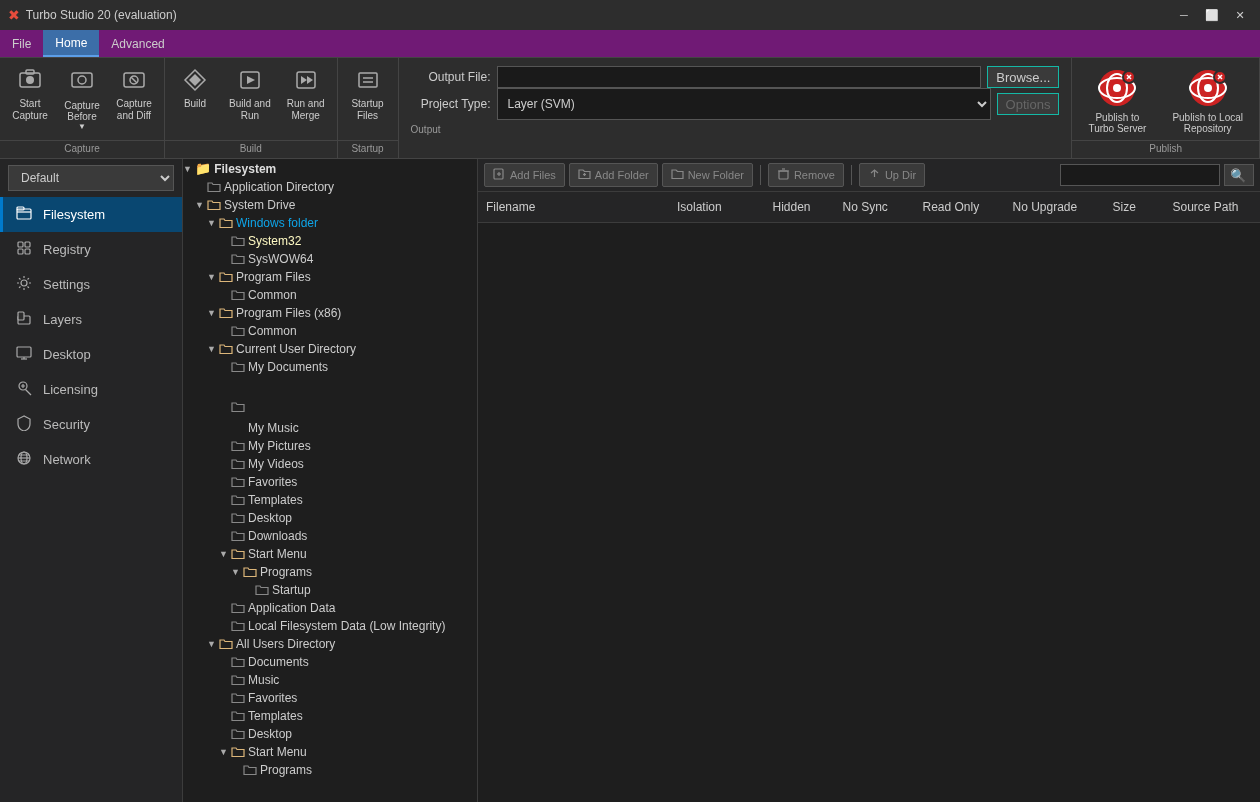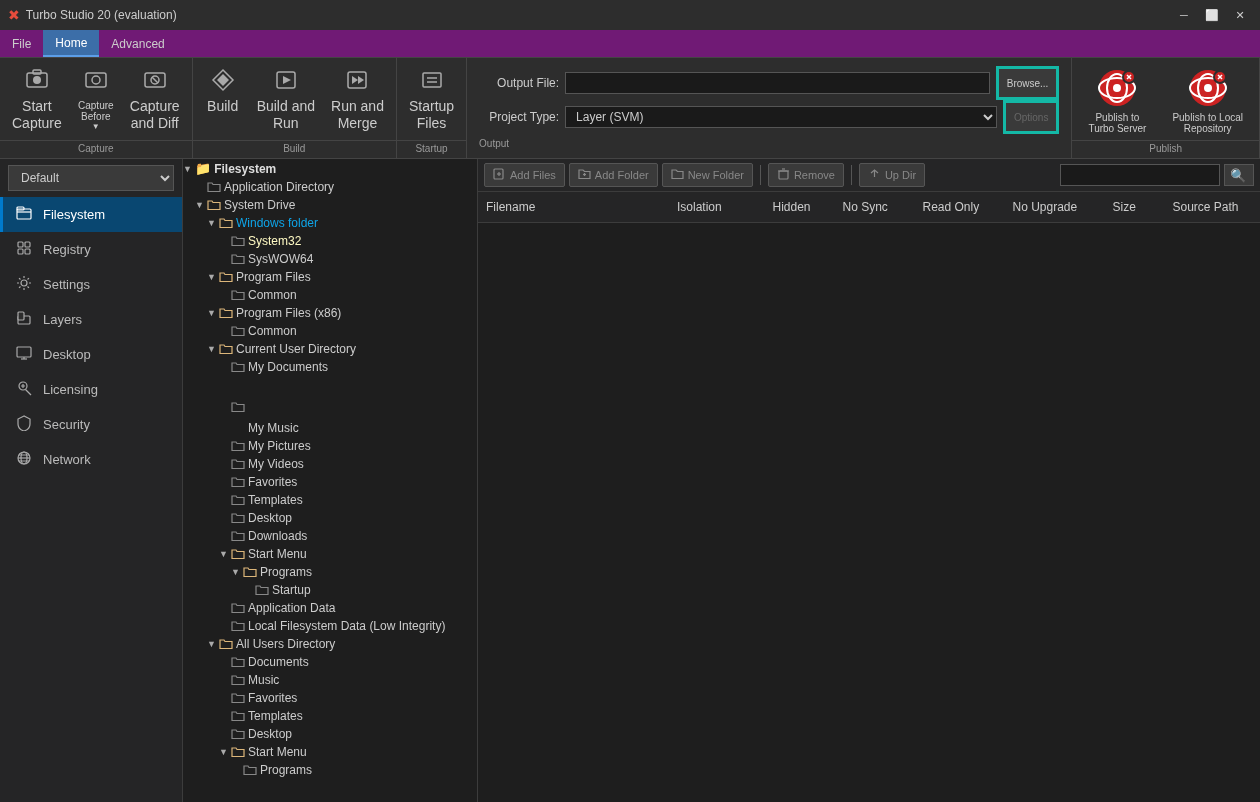--- a/index.html
+++ b/index.html
@@ -75,21 +75,21 @@
       border-radius: 3px;
       min-width: 52px;
       color: #ccc;
       background: transparent;
       border: none;
       font-size: 11px;
       text-align: center;
       line-height: 1.2;
     }
     .ribbon-btn .icon { font-size: 22px; margin-bottom: 2px; line-height: 1; }
-    .ribbon-btn .label { font-size: 14px; color: #ccc; white-space: pre-line; }
+    .ribbon-btn .label { font-size: 10px; color: #ccc; white-space: pre-line; }
     .ribbon-btn-split {
       display: flex;
       flex-direction: column;
       align-items: center;
       padding: 6px 4px 4px;
       cursor: pointer;
       border-radius: 3px;
       color: #ccc;
       background: transparent;
       border: none;
@@ -114,30 +114,30 @@
       padding: 2px 6px;
       height: 22px;
       flex: 1;
     }
     .output-select {
       background: #1a1a1a;
       border: 1px solid #555;
       color: #ccc;
       font-size: 12px;
       padding: 2px 6px;
-      height: 22px;
+      height: 32px;
       flex: 1;
     }
     .output-btn {
       background: #3a3a3a;
-      border: 3px solid #14b8a6;
-      color: #ccc;
-      font-size: 10px;
+      border: 1px solid #14b8a6;
+      color: #ccc;
+      font-size: 13px;
       padding: 2px 8px;
-      height: 34px;
+      height: 22px;
       cursor: pointer;
     }
 
     
     .publish-btn {
       display: flex;
       flex-direction: column;
       align-items: center;
       justify-content: center;
       padding: 6px 12px;

